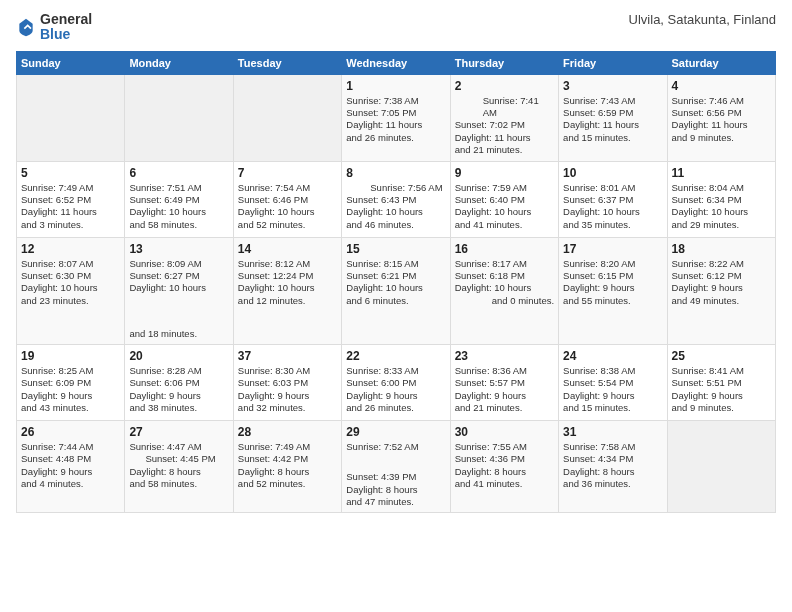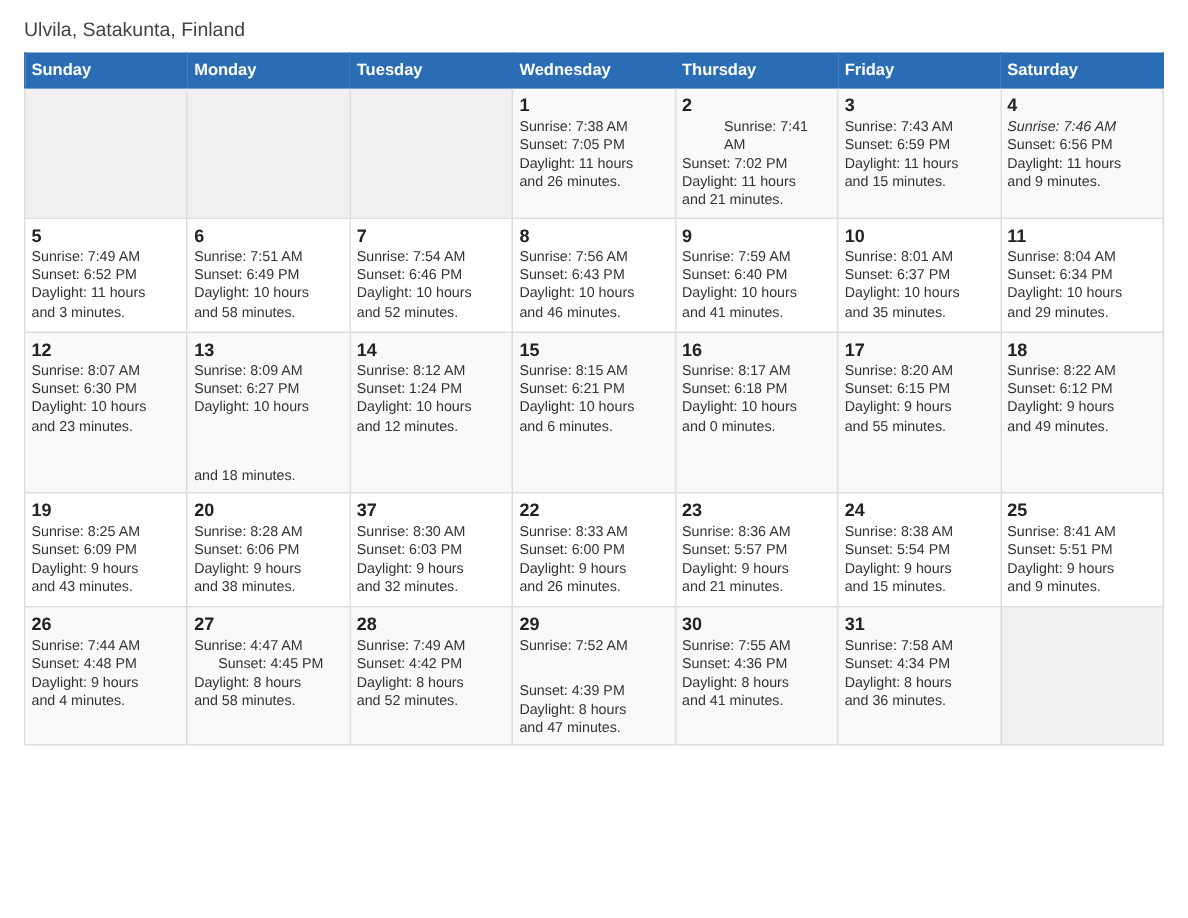--- a/index.html
+++ b/index.html
@@ -99,20 +99,30 @@
     }
     .empty-cell {
       background-color: #f0f0f0 !important;
     }
   </style>
 </head>
 <body>
 
 <div class="container">
   <div class="header-row">
+    <div class="logo">
+      <svg class="logo-icon" viewBox="0 0 24 24" xmlns="http://www.w3.org/2000/svg">
+        <path d="M12 2 L20 8 L20 16 C20 20 16 22 12 23 C8 22 4 20 4 16 L4 8 Z" fill="#2a6db5"></path>
+        <path d="M10 14 L14 10 L18 14" stroke="white" stroke-width="2" fill="none"></path>
+      </svg>
+      <div class="logo-text">
+        <span class="logo-general">General</span>
+        <span class="logo-blue">Blue</span>
+      </div>
+    </div>
     <div class="title-section">
       <div class="subtitle">Ulvila, Satakunta, Finland</div>
     </div>
   </div>
 
   <table>
     <thead>
       <tr>
         <th>Sunday</th>
         <th>Monday</th>
@@ -144,21 +154,21 @@
           </td>
           <td>
             <span class="day-num">3</span>
             <div style="line-height: 1.3;">Sunrise: 7:43 AM</div>
             <div style="line-height: 1.3;">Sunset: 6:59 PM</div>
             <div style="line-height: 1.3;">Daylight: 11 hours</div>
             <div style="line-height: 1.3;">and 15 minutes.</div>
           </td>
           <td>
             <span class="day-num">4</span>
-            <div style="line-height: 1.3; font-style: italic;">Sunrise: 7:46 AM</div>
+            <div style="line-height: 1.3;">Sunrise: 7:46 AM</div>
             <div style="line-height: 1.3;">Sunset: 6:56 PM</div>
             <div style="line-height: 1.3;">Daylight: 11 hours</div>
             <div style="line-height: 1.3;">and 9 minutes.</div>
           </td>
         </tr>
         <tr>
           <td>
             <span class="day-num">5</span>
             <div style="line-height: 1.3;">Sunrise: 7:49 AM</div>
             <div style="line-height: 1.3;">Sunset: 6:52 PM</div>
@@ -174,21 +184,21 @@
           </td>
           <td>
             <span class="day-num">7</span>
             <div style="line-height: 1.3;">Sunrise: 7:54 AM</div>
             <div style="line-height: 1.3;">Sunset: 6:46 PM</div>
             <div style="line-height: 1.3;">Daylight: 10 hours</div>
             <div style="line-height: 1.3;">and 52 minutes.</div>
           </td>
           <td>
             <span class="day-num">8</span>
-            <div style="line-height: 1.3;">Sunrise: 7:56 AM</div>
+            <div style="line-height: 1.3; margin-left: 24px;">Sunrise: 7:56 AM</div>
             <div style="line-height: 1.3;">Sunset: 6:43 PM</div>
             <div style="line-height: 1.3;">Daylight: 10 hours</div>
             <div style="line-height: 1.3;">and 46 minutes.</div>
           </td>
           <td>
             <span class="day-num">9</span>
             <div style="line-height: 1.3;">Sunrise: 7:59 AM</div>
             <div style="line-height: 1.3;">Sunset: 6:40 PM</div>
             <div style="line-height: 1.3;">Daylight: 10 hours</div>
             <div style="line-height: 1.3;">and 41 minutes.</div>
@@ -219,37 +229,37 @@
           <td>
             <span class="day-num">13</span>
             <div style="line-height: 1.3;">Sunrise: 8:09 AM</div>
             <div style="line-height: 1.3;">Sunset: 6:27 PM</div>
             <div style="line-height: 1.3;">Daylight: 10 hours</div>
             <div style="line-height: 1.3; margin-top: 33px;">and 18 minutes.</div>
           </td>
           <td>
             <span class="day-num">14</span>
             <div style="line-height: 1.3;">Sunrise: 8:12 AM</div>
-            <div style="line-height: 1.3;">Sunset: 1:24 PM</div>
+            <div style="line-height: 1.3;">Sunset: 12:24 PM</div>
             <div style="line-height: 1.3;">Daylight: 10 hours</div>
             <div style="line-height: 1.3;">and 12 minutes.</div>
           </td>
           <td>
             <span class="day-num">15</span>
             <div style="line-height: 1.3;">Sunrise: 8:15 AM</div>
             <div style="line-height: 1.3;">Sunset: 6:21 PM</div>
             <div style="line-height: 1.3;">Daylight: 10 hours</div>
             <div style="line-height: 1.3;">and 6 minutes.</div>
           </td>
           <td>
             <span class="day-num">16</span>
             <div style="line-height: 1.3;">Sunrise: 8:17 AM</div>
             <div style="line-height: 1.3;">Sunset: 6:18 PM</div>
             <div style="line-height: 1.3;">Daylight: 10 hours</div>
-            <div style="line-height: 1.3;">and 0 minutes.</div>
+            <div style="line-height: 1.3; text-align: right;">and 0 minutes.</div>
           </td>
           <td>
             <span class="day-num">17</span>
             <div style="line-height: 1.3;">Sunrise: 8:20 AM</div>
             <div style="line-height: 1.3;">Sunset: 6:15 PM</div>
             <div style="line-height: 1.3;">Daylight: 9 hours</div>
             <div style="line-height: 1.3;">and 55 minutes.</div>
           </td>
           <td>
             <span class="day-num">18</span>

